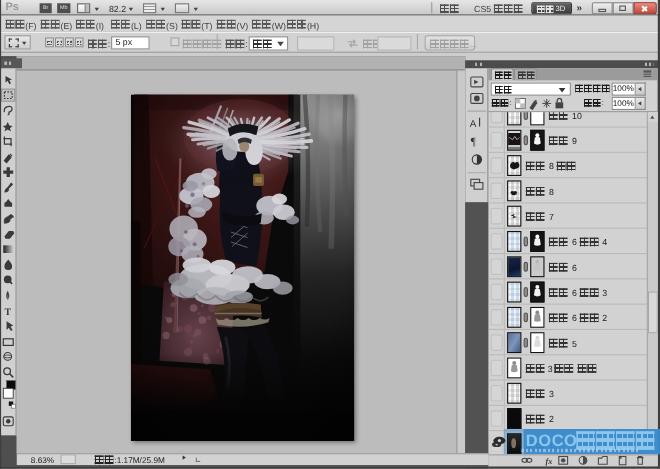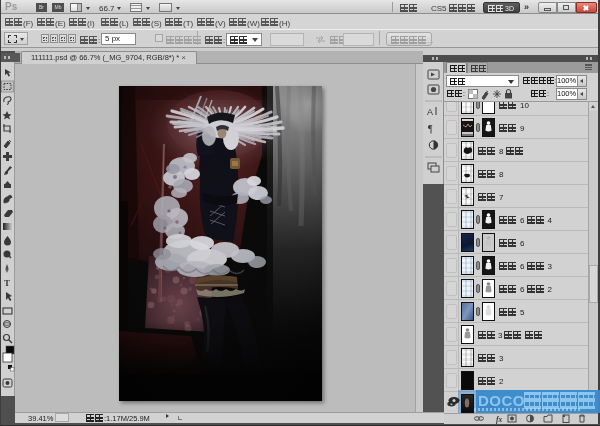--- a/index.html
+++ b/index.html
@@ -9,21 +9,21 @@
 </style></head><body>
 <div id="w">
 <div class="a" style="left:0;top:0;width:600px;height:14px;background:linear-gradient(#e6e6e6,#c9c9c9);border-bottom:1px solid #8e8e8e"></div>
     <div class="a" style="left:5px;top:2px;font-size:10px;line-height:10px;font-weight:bold;color:#9a9a9a">Ps</div>
     <div class="a" style="left:36px;top:3px;width:11px;height:9px;background:#4e4e4e;color:#ddd;font-size:5px;line-height:9px;text-align:center">Br</div>
     <div class="a" style="left:52px;top:3px;width:12px;height:9px;background:#4e4e4e;color:#ddd;font-size:5px;line-height:9px;text-align:center">Mb</div>
     <div class="a" style="left:70px;top:3px;width:12px;height:9px;border:1px solid #666;background:linear-gradient(#fff,#ddd)">
       <div style="position:absolute;right:0;top:0;width:4px;height:7px;border-left:1px solid #888;background:#bbb"></div>
     </div>
     <div class="a" style="left:86px;top:7px;width:0;height:0;border-left:2px solid transparent;border-right:2px solid transparent;border-top:3px solid #444"></div>
-    <div class="a" style="left:99px;top:4px;font-size:8px;color:#333">66.7</div>
+    <div class="a" style="left:99px;top:4px;font-size:8px;color:#333">82.2</div>
     <div class="a" style="left:117px;top:7px;width:0;height:0;border-left:2px solid transparent;border-right:2px solid transparent;border-top:3px solid #444"></div>
     <div class="a" style="left:130px;top:3px;width:12px;height:9px;border:1px solid #777;background:repeating-linear-gradient(0deg,#eee 0 2px,#999 2px 3px)"></div>
     <div class="a" style="left:146px;top:7px;width:0;height:0;border-left:2px solid transparent;border-right:2px solid transparent;border-top:3px solid #444"></div>
     <div class="a" style="left:159px;top:3px;width:13px;height:9px;border:1px solid #777;background:linear-gradient(#f2f2f2,#ccc)"></div>
     <div class="a" style="left:176px;top:7px;width:0;height:0;border-left:2px solid transparent;border-right:2px solid transparent;border-top:3px solid #444"></div>
     <div class="a" style="left:392px;top:2px;width:1px;height:10px;background:#9a9a9a"></div>
     <div class="a" style="left:400px;top:4px"><i class="hz" style="width:8px;height:8px;background-image:repeating-linear-gradient(0deg,#4e4e4e 0 1.6px,transparent 1.6px 3.4px),repeating-linear-gradient(90deg,#4e4e4e 0 1px,transparent 1px 4.0px);"></i><i class="hz" style="width:8px;height:8px;background-image:repeating-linear-gradient(0deg,#4e4e4e 0 1.6px,transparent 1.6px 3.4px),repeating-linear-gradient(90deg,#4e4e4e 0 1px,transparent 1px 4.0px);"></i></div>
     <div class="a" style="left:431px;top:4px;white-space:nowrap"><span style="font-size:8px;color:#3d3d3d;margin-right:2px">CS5</span><i class="hz" style="width:8px;height:8px;background-image:repeating-linear-gradient(0deg,#4e4e4e 0 1.6px,transparent 1.6px 3.4px),repeating-linear-gradient(90deg,#4e4e4e 0 1px,transparent 1px 4.0px);"></i><i class="hz" style="width:8px;height:8px;background-image:repeating-linear-gradient(0deg,#4e4e4e 0 1.6px,transparent 1.6px 3.4px),repeating-linear-gradient(90deg,#4e4e4e 0 1px,transparent 1px 4.0px);"></i><i class="hz" style="width:8px;height:8px;background-image:repeating-linear-gradient(0deg,#4e4e4e 0 1.6px,transparent 1.6px 3.4px),repeating-linear-gradient(90deg,#4e4e4e 0 1px,transparent 1px 4.0px);"></i></div>
     <div class="a" style="left:483px;top:2px;width:37px;height:11px;background:linear-gradient(#5e5e5e,#3f3f3f);border:1px solid #333;border-radius:2px;white-space:nowrap;padding:2px 0 0 4px"><i class="hz" style="width:7px;height:7px;background-image:repeating-linear-gradient(0deg,#e0e0e0 0 1.4px,transparent 1.4px 2.9px),repeating-linear-gradient(90deg,#e0e0e0 0 1px,transparent 1px 3.5px);"></i><i class="hz" style="width:7px;height:7px;background-image:repeating-linear-gradient(0deg,#e0e0e0 0 1.4px,transparent 1.4px 2.9px),repeating-linear-gradient(90deg,#e0e0e0 0 1px,transparent 1px 3.5px);"></i><span style="font-size:7px;line-height:7px;color:#eee;margin-left:1px">3D</span></div>
     <div class="a" style="left:524px;top:3px;font-size:9px;line-height:9px;color:#333;font-weight:bold">»</div>
@@ -74,21 +74,20 @@
     <div class="a" style="left:270px;top:33px;width:34px;height:13px;border:1px solid #b5b5b5;background:#dadada"></div>
     <svg class="a" style="left:315px;top:35px" width="11" height="9" viewBox="0 0 11 9">
       <path d="M1,3 h7 m-2,-2 l2,2 l-2,2 M10,6 h-7 m2,-2 l-2,2 l2,2" stroke="#a5a5a5" fill="none" stroke-width="1"></path>
     </svg>
     <div class="a" style="left:330px;top:36px"><i class="hz" style="width:8px;height:8px;background-image:repeating-linear-gradient(0deg,#a2a2a2 0 1.6px,transparent 1.6px 3.4px),repeating-linear-gradient(90deg,#a2a2a2 0 1px,transparent 1px 4.0px);"></i><i class="hz" style="width:8px;height:8px;background-image:repeating-linear-gradient(0deg,#a2a2a2 0 1.6px,transparent 1.6px 3.4px),repeating-linear-gradient(90deg,#a2a2a2 0 1px,transparent 1px 4.0px);"></i></div>
     <div class="a" style="left:343px;top:33px;width:31px;height:13px;border:1px solid #b5b5b5;background:#dadada"></div>
     <div class="a" style="left:379px;top:31px;width:1px;height:14px;background:#a8a8a8"></div>
     <div class="a" style="left:386px;top:32px;width:46px;height:14px;border:1px solid #a8a8a8;border-radius:3px;background:linear-gradient(#e2e2e2,#cfcfcf);white-space:nowrap;padding:3px 0 0 4px"><i class="hz" style="width:8px;height:8px;background-image:repeating-linear-gradient(0deg,#a0a0a0 0 1.6px,transparent 1.6px 3.4px),repeating-linear-gradient(90deg,#a0a0a0 0 1px,transparent 1px 4.0px);"></i><i class="hz" style="width:8px;height:8px;background-image:repeating-linear-gradient(0deg,#a0a0a0 0 1.6px,transparent 1.6px 3.4px),repeating-linear-gradient(90deg,#a0a0a0 0 1px,transparent 1px 4.0px);"></i><i class="hz" style="width:8px;height:8px;background-image:repeating-linear-gradient(0deg,#a0a0a0 0 1.6px,transparent 1.6px 3.4px),repeating-linear-gradient(90deg,#a0a0a0 0 1px,transparent 1px 4.0px);"></i><i class="hz" style="width:8px;height:8px;background-image:repeating-linear-gradient(0deg,#a0a0a0 0 1.6px,transparent 1.6px 3.4px),repeating-linear-gradient(90deg,#a0a0a0 0 1px,transparent 1px 4.0px);"></i><span style="font-size:8px;color:#a0a0a0">...</span></div>
     <div class="a" style="left:0;top:48px;width:600px;height:3px;background:#cdcdcd"></div>
     <div class="a" style="left:15px;top:51px;width:408px;height:13px;background:#b2b2b2;border-bottom:1px solid #8c8c8c"></div>
-    <div class="a" style="left:21px;top:51px;width:176px;height:13px;background:#d0d0d0;border:1px solid #8c8c8c;border-bottom:none;border-radius:2px 2px 0 0;font-size:7.5px;line-height:11px;color:#2a2a2a;padding-left:9px;white-space:nowrap">111111.psd @ 66.7% (_MG_9704, RGB/8*) * <span style="color:#555;font-size:8px">×</span></div>
     <div class="a" style="left:0;top:53px;width:20px;height:9px;background:#585858"></div>
     <div class="a" style="left:4px;top:56px;width:7px;height:3px;background:repeating-linear-gradient(90deg,#bbb 0 2px,#585858 2px 4px)"></div>
     <div class="a" style="left:0;top:62px;width:15px;height:334px;background:#d0d0d0;border-right:1px solid #9a9a9a"></div>
     <svg class="a" style="left:0;top:62px" width="15" height="334" viewBox="0 0 15 334">
       <defs>
         <linearGradient id="tgrad" x1="0" y1="0" x2="1" y2="0">
           <stop offset="0" stop-color="#222"></stop>
           <stop offset="1" stop-color="#ccc"></stop>
         </linearGradient>
       </defs>
@@ -560,21 +559,21 @@
       <circle cx="68" cy="5.5" r="2" fill="#4a4a4a"></circle>
       <circle cx="86" cy="5.5" r="3.5" fill="none" stroke="#4a4a4a"></circle>
       <path d="M86,2 a3.5,3.5 0 0 1 0,7 z" fill="#4a4a4a"></path>
       <path d="M100,3.5 h3 l1,-1.5 h4 v7 h-8 z" fill="none" stroke="#4a4a4a"></path>
       <rect x="119" y="2" width="6" height="7.5" fill="none" stroke="#4a4a4a"></rect>
       <path d="M119,2 l2,0 l0,2 l-2,0" fill="#4a4a4a"></path>
       <path d="M135,3 h6 m-5,0 v6 h4 v-6 m-3.5,0 v-1 h3 v1" fill="none" stroke="#4a4a4a"></path>
     </svg>
     <div class="a" style="left:444px;top:424px;width:156px;height:2px;background:#4f4f4f"></div>
     <div class="a" style="left:15px;top:412px;width:429px;height:11px;background:#d2d2d2;border-top:1px solid #9e9e9e"></div>
-    <div class="a" style="left:28px;top:414px;font-size:7.5px;color:#222">39.41%</div>
+    <div class="a" style="left:28px;top:414px;font-size:7.5px;color:#222">8.63%</div>
     <div class="a" style="left:55px;top:413px;width:14px;height:9px;border:1px solid #aaa;background:#dcdcdc"></div>
     <div class="a" style="left:86px;top:414px;white-space:nowrap"><i class="hz" style="width:8px;height:8px;background-image:repeating-linear-gradient(0deg,#222 0 1.6px,transparent 1.6px 3.4px),repeating-linear-gradient(90deg,#222 0 1px,transparent 1px 4.0px);"></i><i class="hz" style="width:8px;height:8px;background-image:repeating-linear-gradient(0deg,#222 0 1.6px,transparent 1.6px 3.4px),repeating-linear-gradient(90deg,#222 0 1px,transparent 1px 4.0px);"></i><span style="font-size:7.5px;color:#222">:1.17M/25.9M</span></div>
     <div class="a" style="left:166px;top:414px;width:0;height:0;border-top:2px solid transparent;border-bottom:2px solid transparent;border-left:3px solid #333"></div>
     <div class="a" style="left:178px;top:416px;width:4px;height:4px;border-left:1px solid #777;border-bottom:1px solid #777"></div>
     <div class="a" style="left:0;top:423px;width:444px;height:3px;background:#4f4f4f"></div>
     <div class="a" style="left:0;top:412px;width:15px;height:14px;background:#4f4f4f"></div>
     <div class="a" style="left:0;top:0;width:1px;height:426px;background:#3e3e3e"></div>
     <div class="a" style="left:0;top:425px;width:600px;height:1px;background:#2e2e2e"></div>
   </div>
 </body></html>

